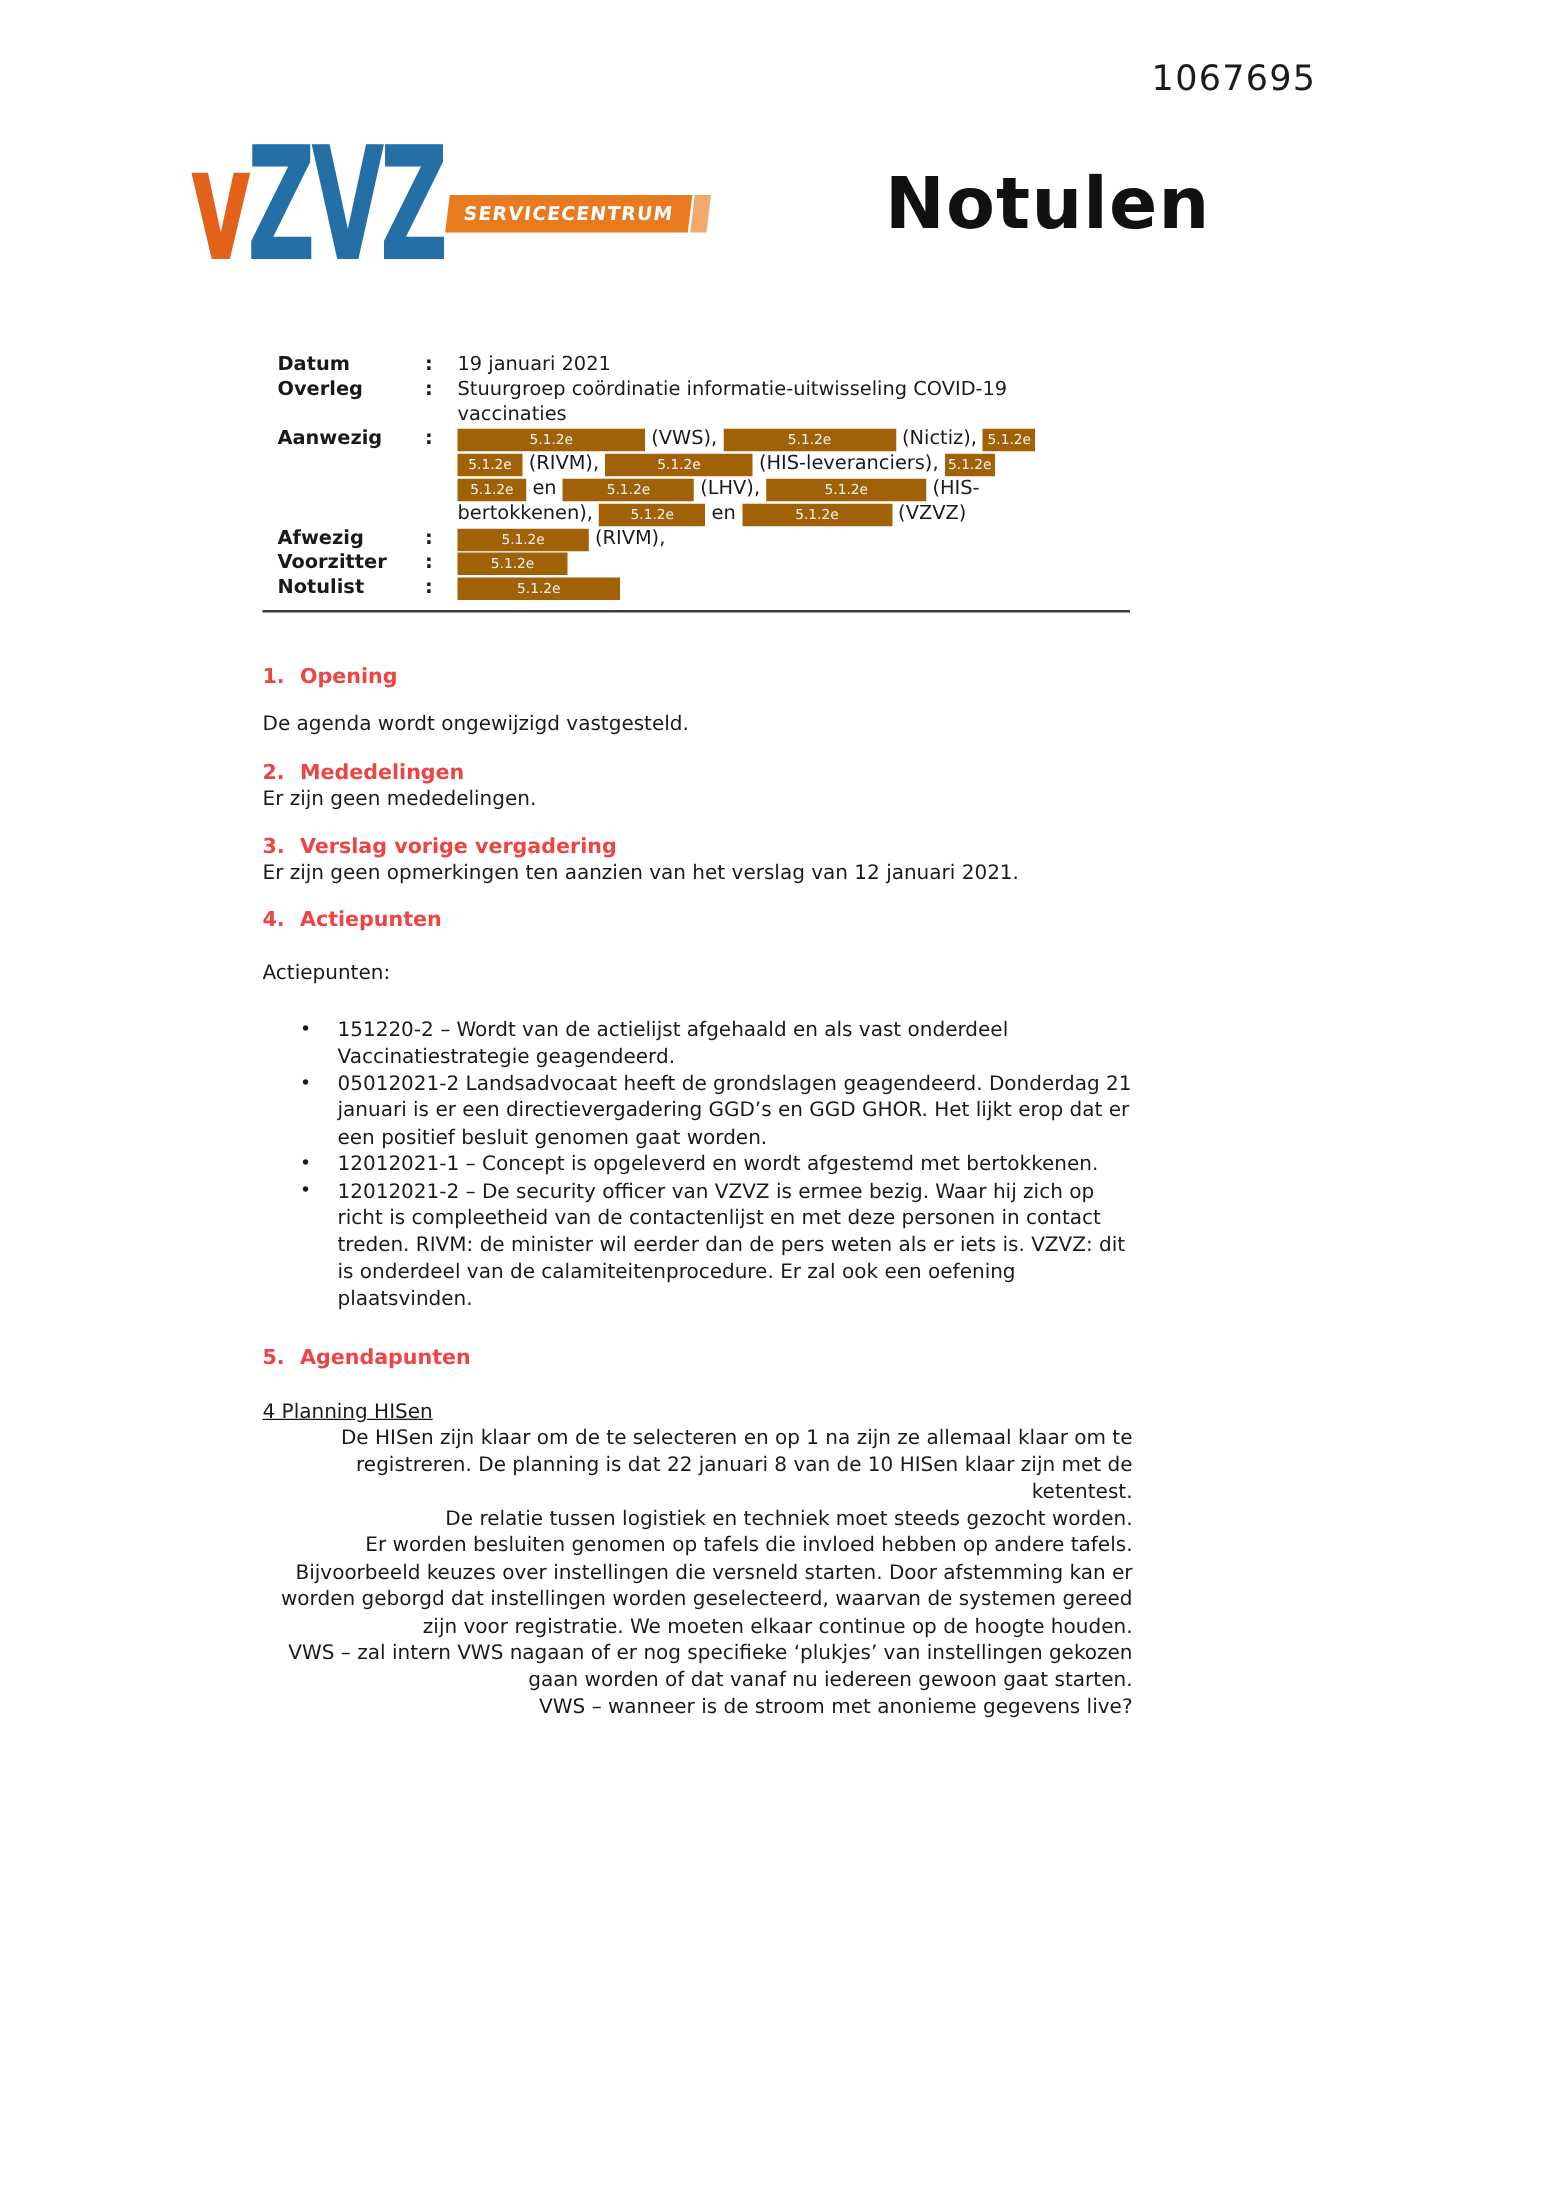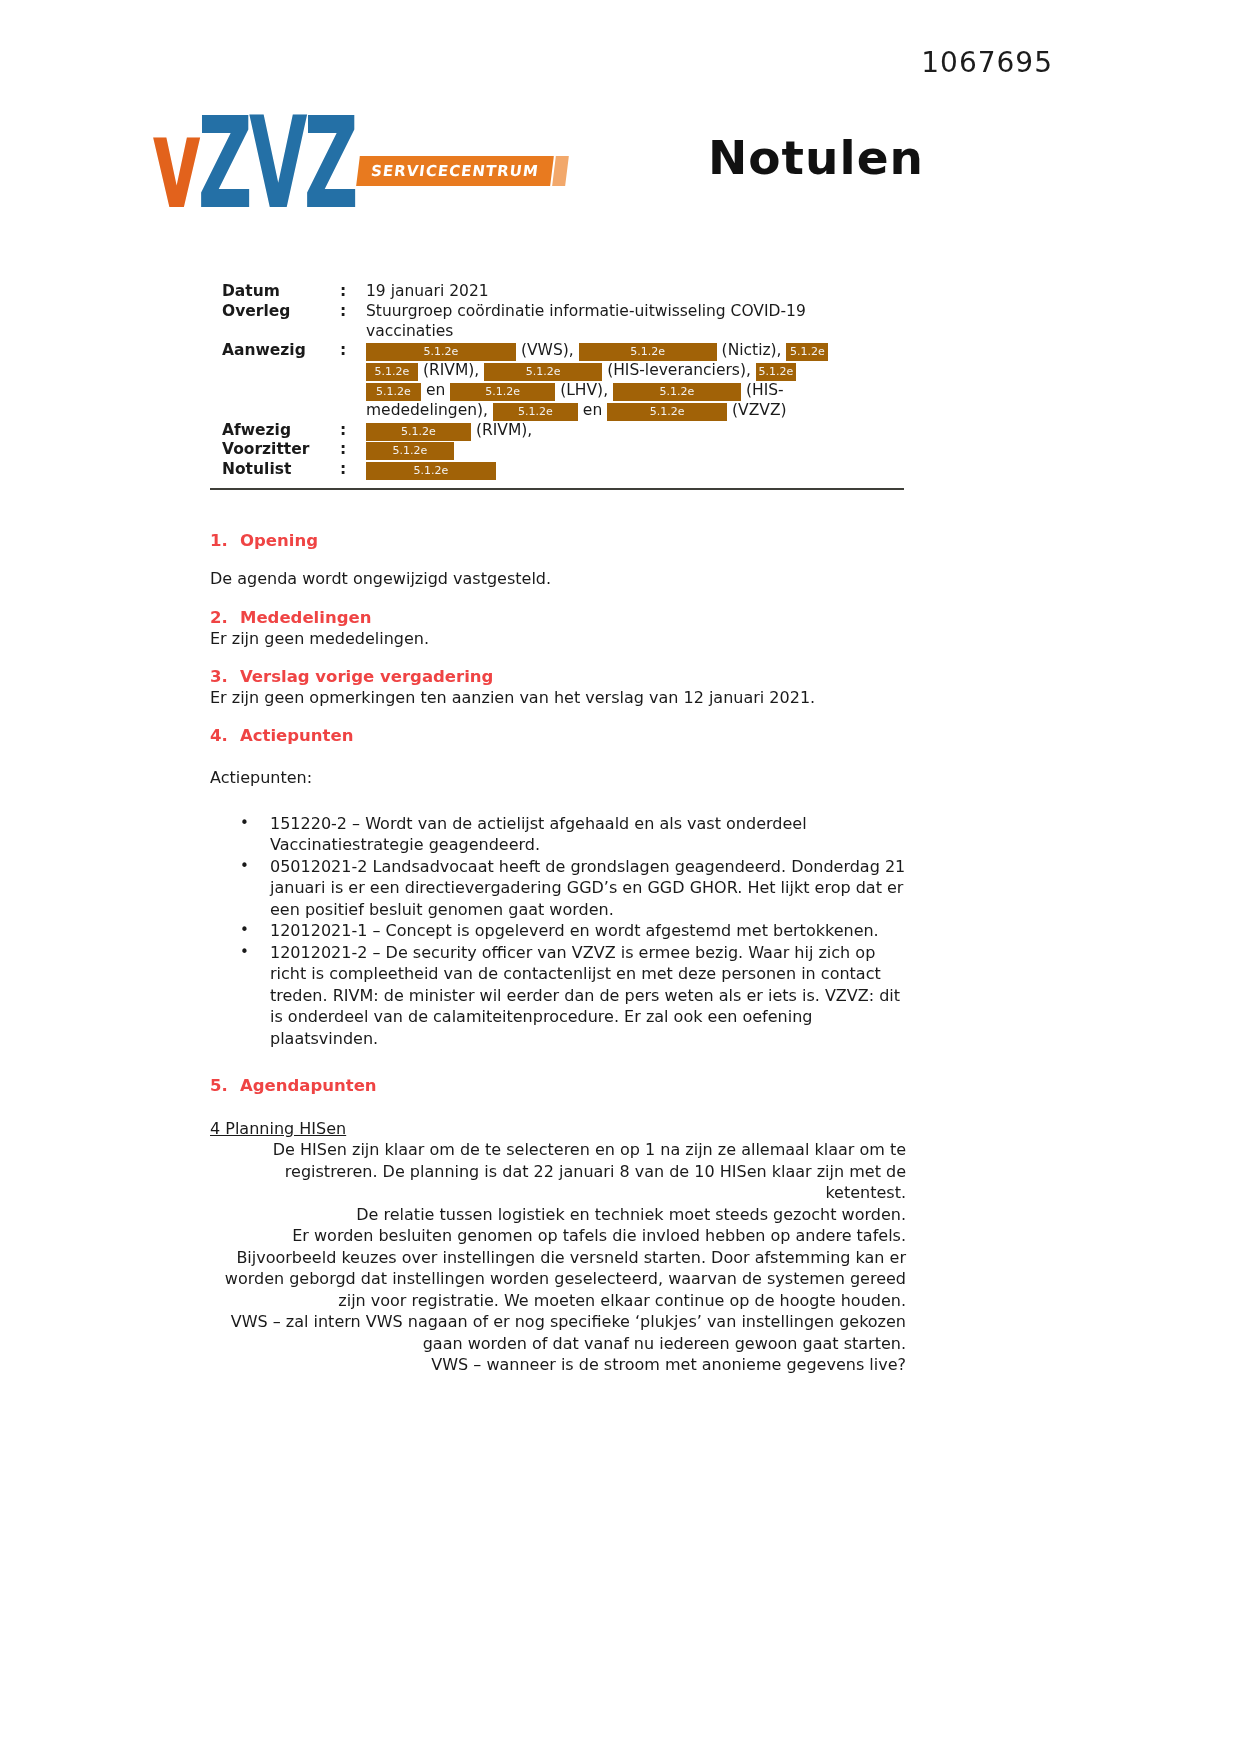--- a/index.html
+++ b/index.html
@@ -31,21 +31,21 @@
   }
   .banner-main{
     background:#e87a1f;color:#ffffff;font-weight:bold;font-size:15px;
     letter-spacing:1px;display:flex;align-items:center;padding:0 13px;
     white-space:nowrap;
   }
   .banner-tail{background:#f2a86b;width:13px;margin-left:2px;}
   
   .doc-title{
     position:absolute;left:708px;top:130px;
-    font-size:47px;font-weight:bold;color:#111;letter-spacing:1px;text-align:center;
+    font-size:57px;font-weight:bold;color:#111;letter-spacing:1px;text-align:center;
   }
   
   .content{position:absolute;left:210px;top:282px;width:696px;font-size:16px;line-height:21.5px;}
   
   .meta{padding-left:12px;font-size:15.5px;line-height:19.8px;}
   .meta-row{display:flex;align-items:flex-start;}
   .meta-label{width:118px;font-weight:bold;flex:0 0 118px;}
   .meta-colon{width:26px;flex:0 0 26px;font-weight:bold;}
   .meta-value{flex:1;}
   .meta-line{white-space:pre-wrap;min-height:19.8px;}
@@ -122,21 +122,21 @@
             <div class="meta-line"><span class="seg">vaccinaties</span></div>
           </div>
         </div>
         <div class="meta-row">
           <div class="meta-label">Aanwezig</div>
           <div class="meta-colon">:</div>
           <div class="meta-value">
             <div class="meta-line"><span class="redact" style="width: 150px;">5.1.2e</span><span class="seg"> (VWS), </span><span class="redact" style="width: 138px;">5.1.2e</span><span class="seg"> (Nictiz), </span><span class="redact" style="width: 42px;">5.1.2e</span></div>
             <div class="meta-line"><span class="redact" style="width: 52px;">5.1.2e</span><span class="seg"> (RIVM), </span><span class="redact" style="width: 118px;">5.1.2e</span><span class="seg"> (HIS-leveranciers), </span><span class="redact" style="width: 40px;">5.1.2e</span></div>
             <div class="meta-line"><span class="redact" style="width: 55px;">5.1.2e</span><span class="seg"> en </span><span class="redact" style="width: 105px;">5.1.2e</span><span class="seg"> (LHV), </span><span class="redact" style="width: 128px;">5.1.2e</span><span class="seg"> (HIS-</span></div>
-            <div class="meta-line"><span class="seg">mededelingen), </span><span class="redact" style="width: 85px;">5.1.2e</span><span class="seg"> en </span><span class="redact" style="width: 120px;">5.1.2e</span><span class="seg"> (VZVZ)</span></div>
+            <div class="meta-line"><span class="seg">bertokkenen), </span><span class="redact" style="width: 85px;">5.1.2e</span><span class="seg"> en </span><span class="redact" style="width: 120px;">5.1.2e</span><span class="seg"> (VZVZ)</span></div>
           </div>
         </div>
         <div class="meta-row">
           <div class="meta-label">Afwezig</div>
           <div class="meta-colon">:</div>
           <div class="meta-value">
             <div class="meta-line"><span class="redact" style="width: 105px;">5.1.2e</span><span class="seg"> (RIVM),</span></div>
           </div>
         </div>
         <div class="meta-row">

